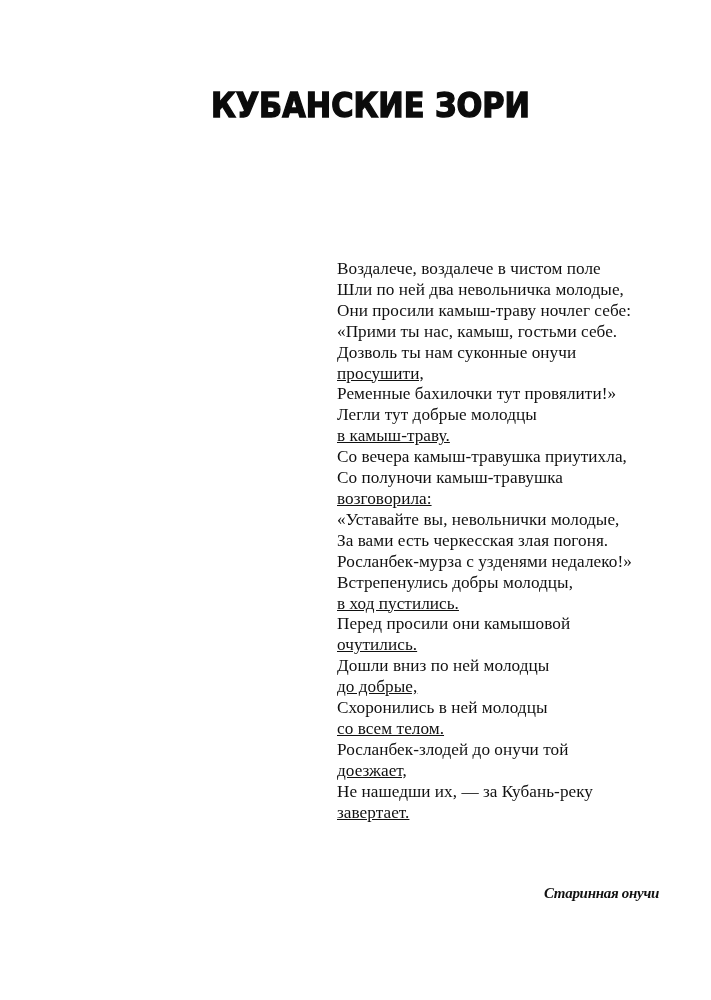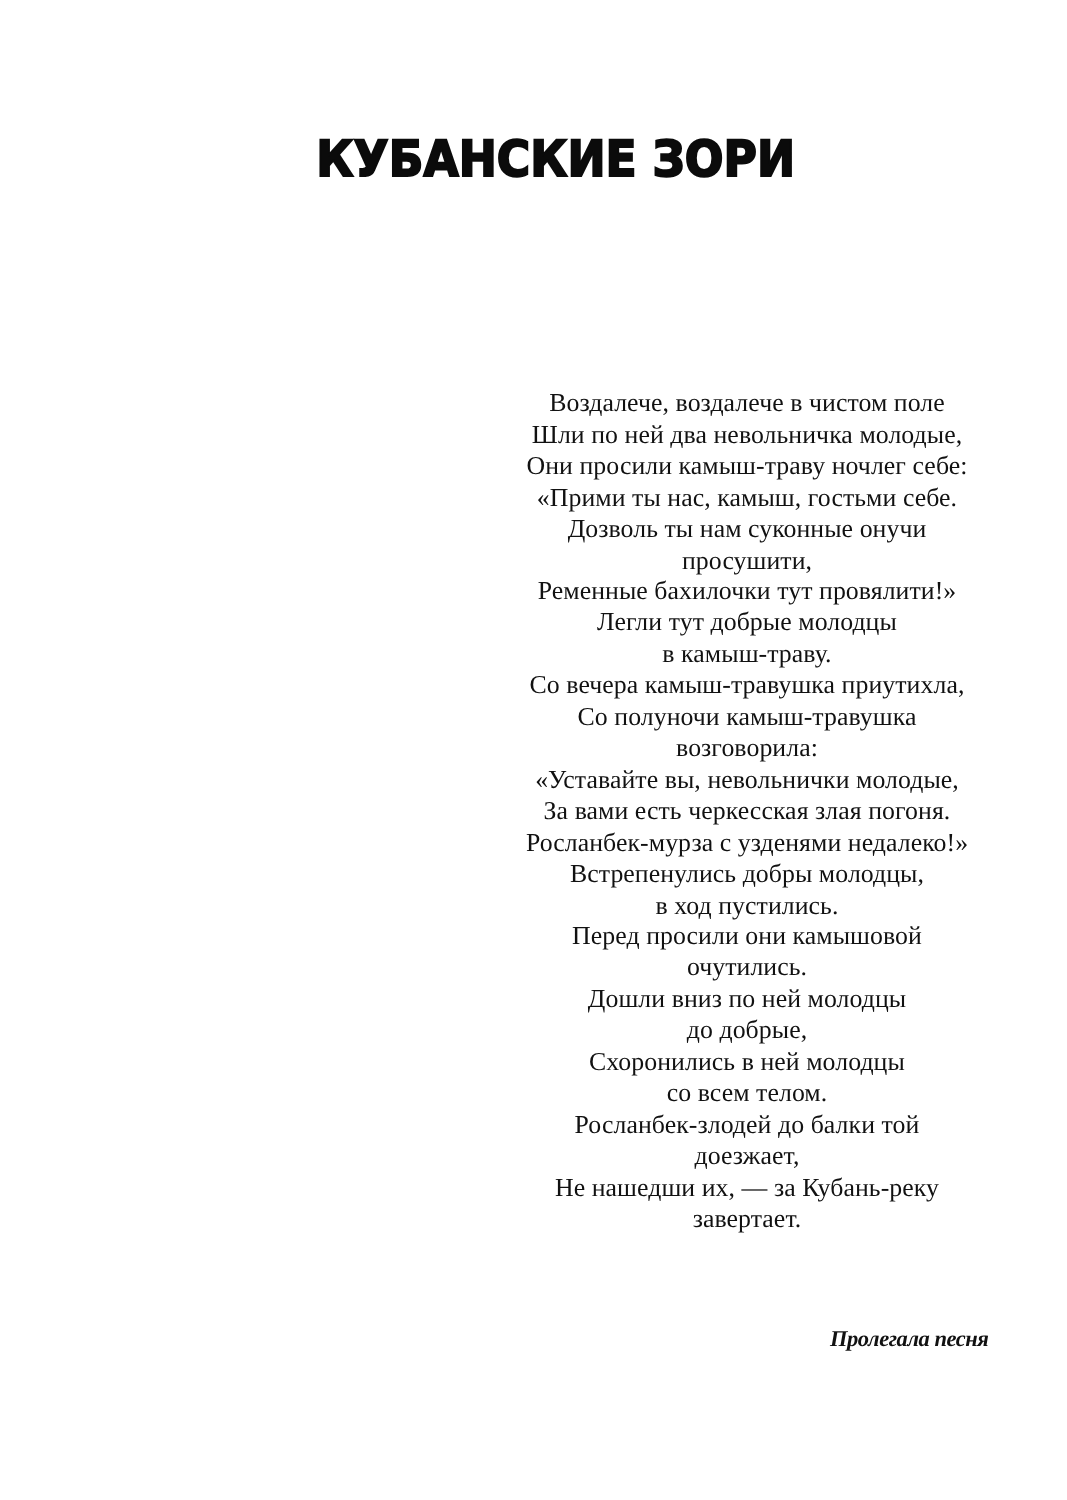--- a/index.html
+++ b/index.html
@@ -39,24 +39,24 @@
       width: 322px;
       font-family: "Liberation Serif", serif;
       font-size: 17.2px;
       line-height: 20.9px;
       letter-spacing: 0.05px;
       color: #111111;
     }
     .line {
       display: block;
       white-space: nowrap;
-      text-align: center;
     }
     .line.right {
-      text-align: center;
+      text-align: left;
+      text-decoration: underline;
     }
     .attribution {
       position: absolute;
       top: 885px;
       right: 52px;
       font-family: "Liberation Serif", serif;
       font-style: italic;
       font-weight: bold;
       font-size: 15px;
       letter-spacing: -0.3px;
@@ -85,19 +85,19 @@
   <span class="line">За вами есть черкесская злая погоня.</span>
   <span class="line">Росланбек-мурза с узденями недалеко!»</span>
   <span class="line">Встрепенулись добры молодцы,</span>
   <span class="line right">в ход пустились.</span>
   <span class="line">Перед просили они камышовой</span>
   <span class="line right">очутились.</span>
   <span class="line">Дошли вниз по ней молодцы</span>
   <span class="line right">до добрые,</span>
   <span class="line">Схоронились в ней молодцы</span>
   <span class="line right">со всем телом.</span>
-  <span class="line">Росланбек-злодей до балки той</span>
+  <span class="line">Росланбек-злодей до онучи той</span>
   <span class="line right">доезжает,</span>
   <span class="line">Не нашедши их, — за Кубань-реку</span>
   <span class="line right">завертает.</span>
 </div>
 
-<div class="attribution">Пролегала песня</div>
+<div class="attribution">Старинная онучи</div>
 
 </body></html>

